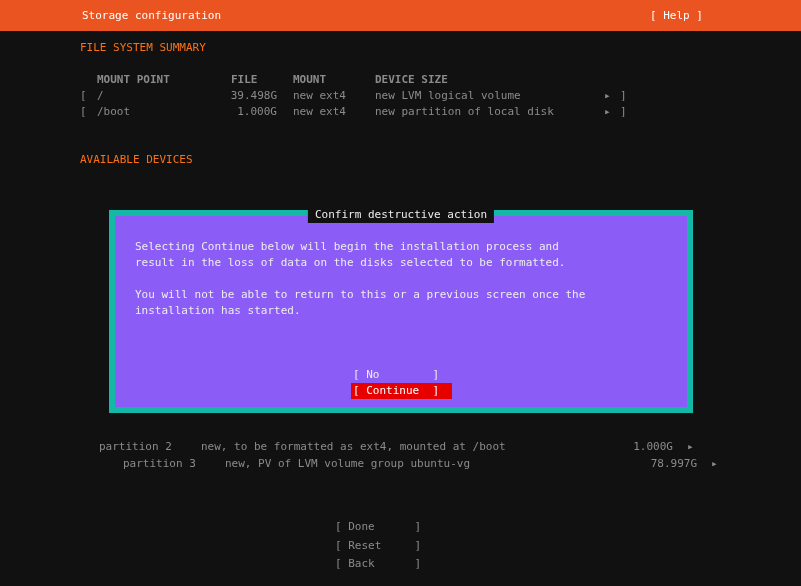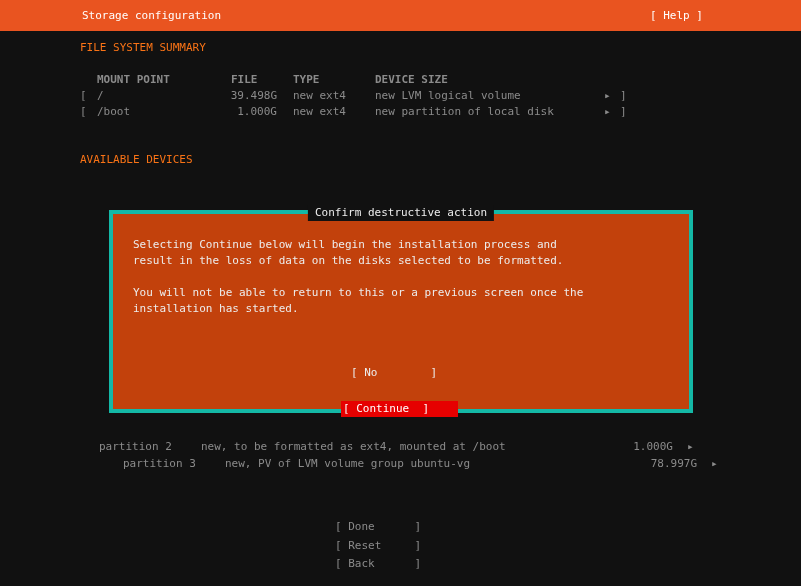--- a/index.html
+++ b/index.html
@@ -24,31 +24,31 @@
   .c-mount{left:17px;}
   .c-size{left:110px;width:87px;text-align:right;}
   .c-type{left:213px;}
   .c-dev{left:295px;}
   .c-arrow{left:524px;}
   .c-brc{left:540px;}
   .h-size{left:151px;}
   
   .dialog{
     position:absolute;left:109px;top:210px;width:584px;height:203px;
-    box-sizing:border-box;border:4px solid #14b8a6;background:#c2410c;color:#ededed;
+    box-sizing:border-box;border:6px solid #14b8a6;background:#8b5cf6;color:#ededed;
   }
   .dialog .dtitle{
     position:absolute;top:-9px;left:50%;transform:translateX(-50%);
     background:#111111;padding:0 7px;white-space:pre;color:#ededed;
   }
   .dialog .dline{position:absolute;left:20px;height:16px;white-space:pre;}
   .dbtn{position:absolute;left:238px;height:16px;white-space:pre;color:#ededed;cursor:pointer;}
   .dbtn-focus{
-    position:absolute;left:228px;top:167px;width:117px;height:16px;
-    background:#e60000;color:#ffffff;cursor:pointer;margin-top:20px;
+    position:absolute;left:236px;top:167px;width:101px;height:16px;
+    background:#e60000;color:#ffffff;cursor:pointer;
   }
   .dbtn-focus .lbl{position:absolute;left:2px;top:0;white-space:pre;}
   
   .prow{position:absolute;left:99px;width:620px;height:16px;}
   .prow span{position:absolute;top:0;height:16px;}
   .p-label{left:0;}
   .p-detail{left:102px;}
   .p-size{left:474px;width:100px;text-align:right;}
   .p-arrow{left:588px;}
   
@@ -62,21 +62,21 @@
   <header class="titlebar">
     <span class="t">Storage configuration</span>
     <span class="h pre">[ Help ]</span>
   </header>
 
   <div class="abs heading" style="left:80px;top:40px;">FILE SYSTEM SUMMARY</div>
 
   <div class="trow" style="top:72px;font-weight:bold;">
     <span class="c-mount">MOUNT POINT</span>
     <span class="h-size">FILE</span>
-    <span class="c-type">TYPE</span>
+    <span class="c-type">MOUNT</span>
     <span class="c-dev">DEVICE SIZE</span>
   </div>
 
   <div class="trow" style="top:88px;">
     <span class="c-bro">[</span>
     <span class="c-mount">/</span>
     <span class="c-size">39.498G</span>
     <span class="c-type">new ext4</span>
     <span class="c-dev">new LVM logical volume</span>
     <span class="c-arrow">▸</span>

